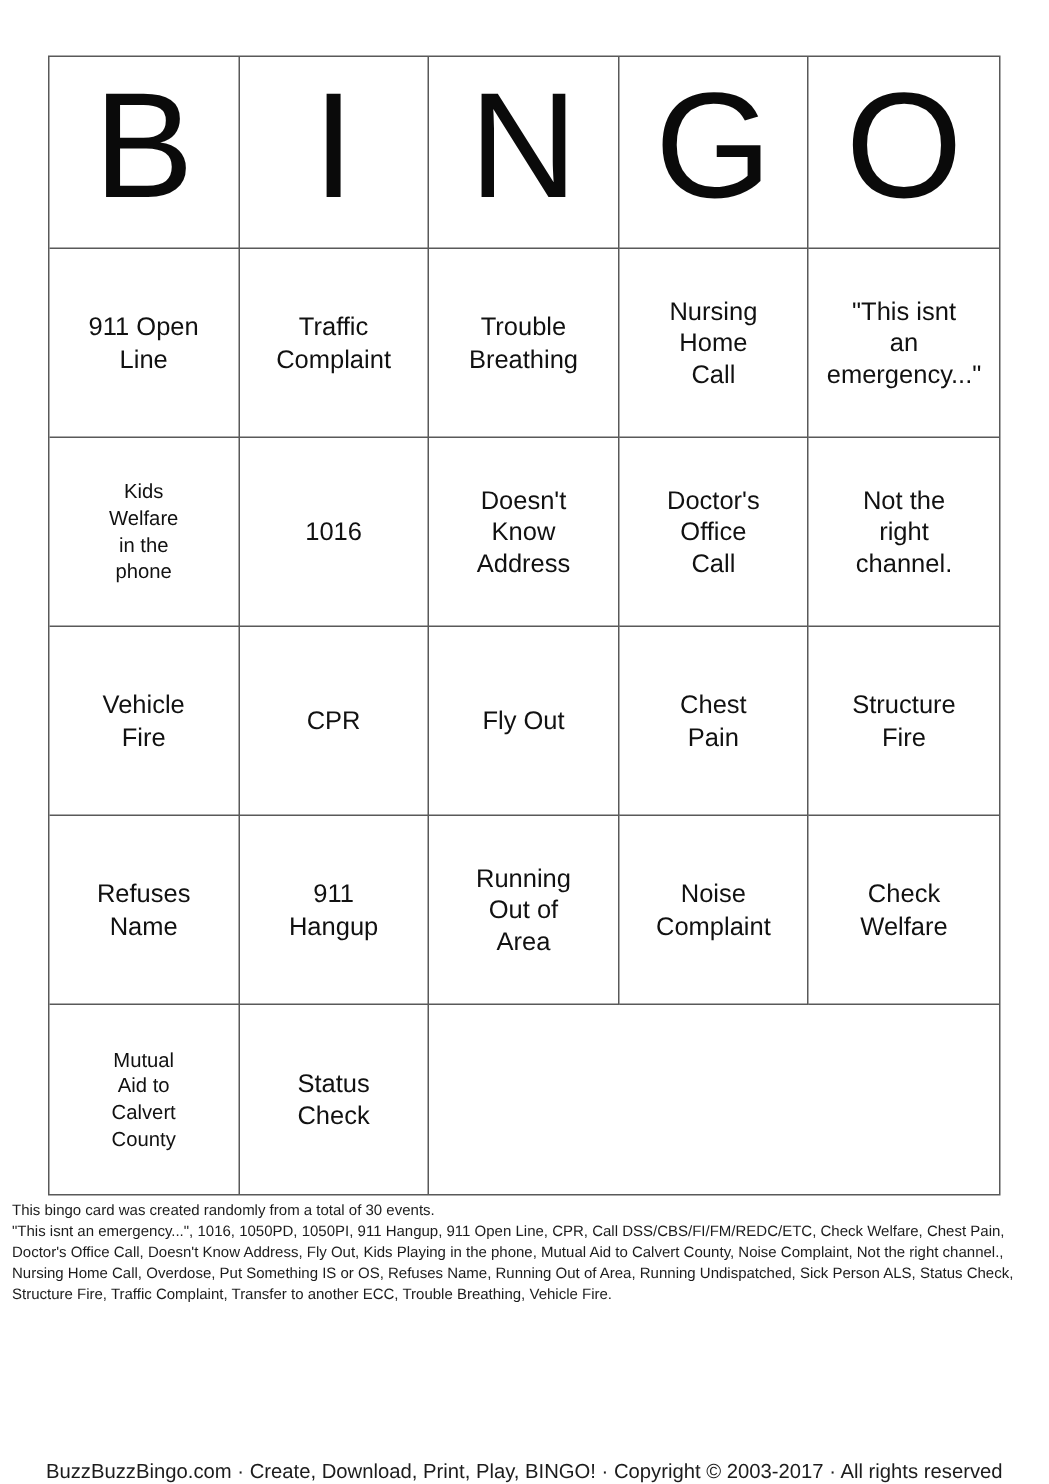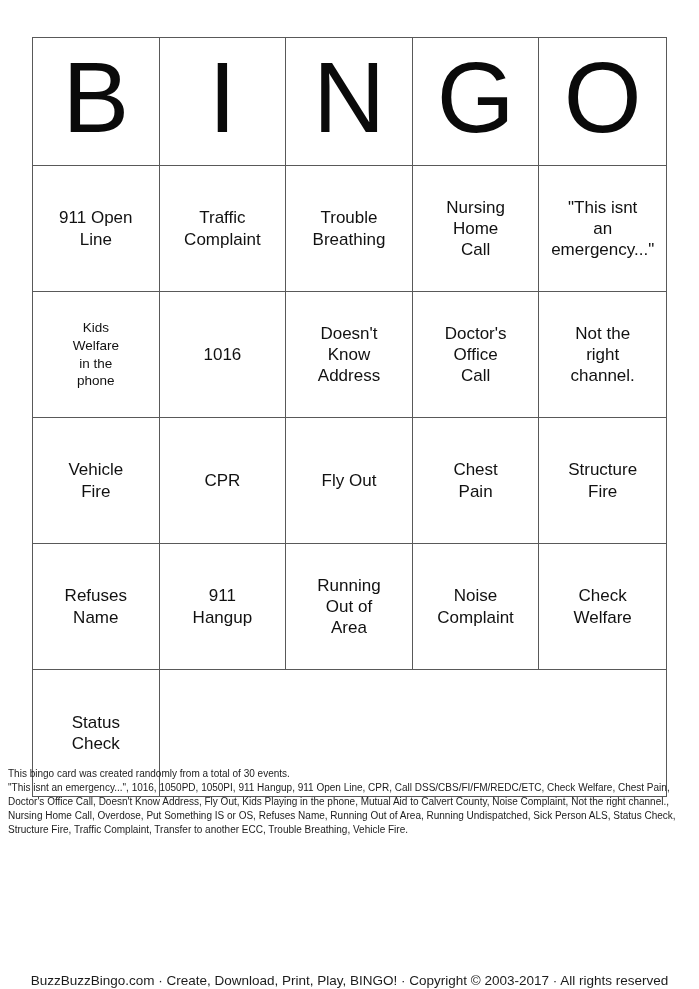--- a/index.html
+++ b/index.html
@@ -40,21 +40,21 @@
   .cell:nth-child(n+26) { border-bottom: none; }
   .cell.hdr {
     font-size: 100px;
     line-height: 1;
     padding-bottom: 14px;
     color: #0a0a0a;
   }
   .cell.small { font-size: 13.5px; line-height: 1.3; }
   .footnote {
     position: absolute;
-    left: 8px; top: 767px;
+    left: 8px; top: 801px;
     width: 684px;
     font-size: 10px;
     line-height: 1.4;
     color: #1c1c1c;
   }
   .footnote p { margin: 0; }
   .site-footer {
     position: absolute;
     left: 0; right: 0;
     top: 973px;
@@ -115,20 +115,24 @@
   <div class="cell">911
 Hangup</div>
 
   <div class="cell">Running
 Out of
 Area</div>
   <div class="cell">Noise
 Complaint</div>
   <div class="cell">Check
 Welfare</div>
+  <div class="cell small">Mutual
+Aid to
+Calvert
+County</div>
   <div class="cell">Status
 Check</div>
 </div>
 
 <div class="footnote">
   <p>This bingo card was created randomly from a total of 30 events.</p>
   <p>"This isnt an emergency...", 1016, 1050PD, 1050PI, 911 Hangup, 911 Open Line, CPR, Call DSS/CBS/FI/FM/REDC/ETC, Check Welfare, Chest Pain, Doctor's Office Call, Doesn't Know Address, Fly Out, Kids Playing in the phone, Mutual Aid to Calvert County, Noise Complaint, Not the right channel., Nursing Home Call, Overdose, Put Something IS or OS, Refuses Name, Running Out of Area, Running Undispatched, Sick Person ALS, Status Check, Structure Fire, Traffic Complaint, Transfer to another ECC, Trouble Breathing, Vehicle Fire.</p>
 </div>
 
 <div class="site-footer">BuzzBuzzBingo.com · Create, Download, Print, Play, BINGO! · Copyright © 2003-2017 · All rights reserved</div>

